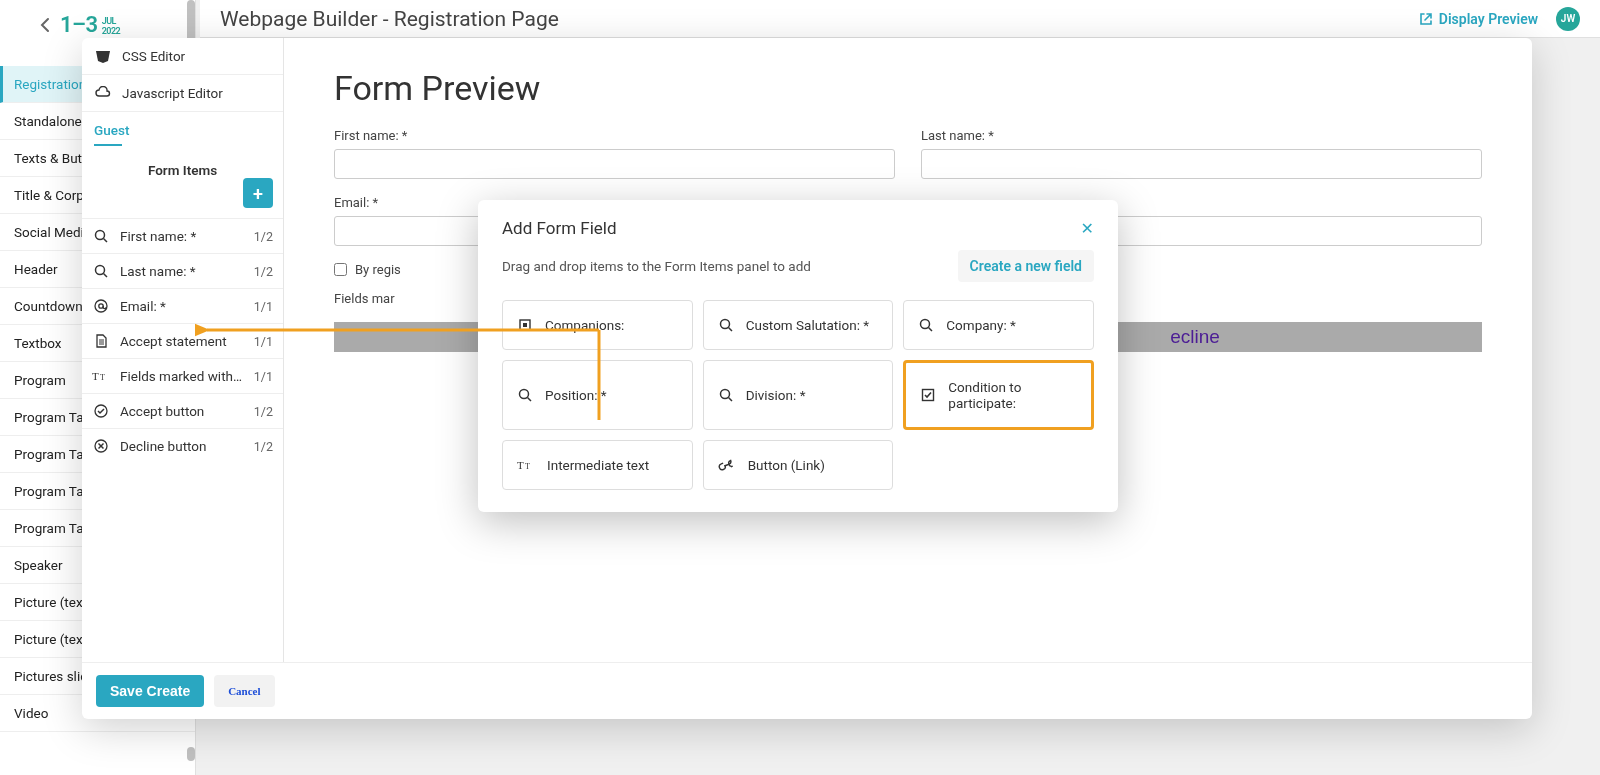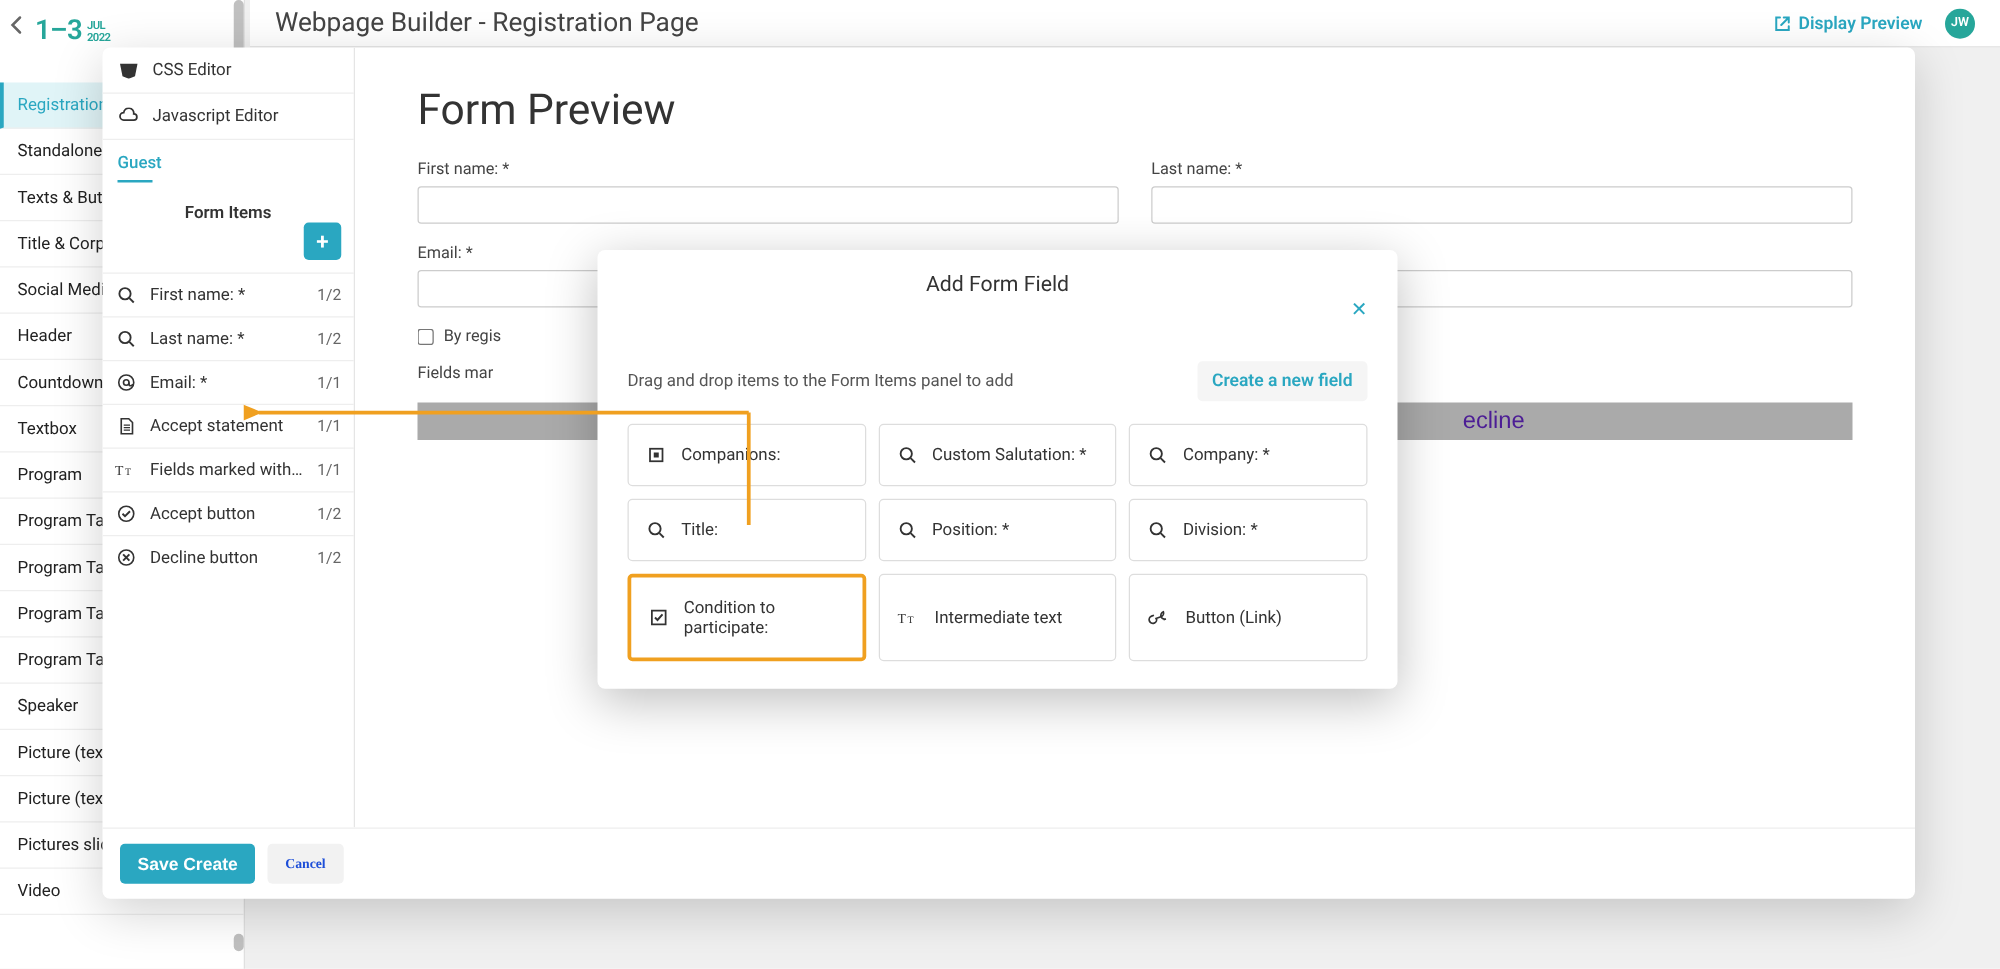--- a/index.html
+++ b/index.html
@@ -1,20 +1,20 @@
 <!DOCTYPE html>
 <html><head>
 <meta charset="utf-8">
 <style>
   * { box-sizing: border-box; margin: 0; padding: 0; }
   body { font-family: -apple-system, BlinkMacSystemFont, "Segoe UI", Roboto, sans-serif; background: #f0f0f0; width: 1600px; height: 775px; overflow: hidden; position: relative; color: #333; }
   
   
   .sidebar { position: absolute; left: 0; top: 0; width: 196px; height: 100%; background: #fff; border-right: 1px solid #e0e0e0; z-index: 1; }
-  .sidebar .date-head { padding: 12px 8px 4px 8px; display: flex; align-items: flex-start; }
+  .sidebar .date-head { padding: 12px 8px 4px 8px; display: flex; align-items: center; margin-left: 32px; }
   .sidebar .back-ch { color: #666; font-size: 18px; margin-right: 10px; }
   .sidebar .date-main { color: #26a69a; font-size: 22px; font-weight: 600; letter-spacing: -0.5px; display: flex; align-items: flex-start; }
   .sidebar .date-small { font-size: 9px; line-height: 10px; margin-left: 4px; color: #26a69a; margin-top: 4px; }
   .sidebar .date-sub { text-align: right; font-size: 13px; color: #555; padding: 0 10px 10px 0; }
   .sidebar-item { padding: 10px 14px; font-size: 13.5px; color: #222; border-bottom: 1px solid #eee; cursor: pointer; }
   .sidebar-item.active { background: #e0f4f7; color: #2aa7c1; border-left: 3px solid #2aa7c1; padding-left: 11px; }
   .sidebar .scroll-thumb { position: absolute; right: 0; width: 8px; background: #c0c0c0; border-radius: 4px; }
   
   
   .topbar { position: absolute; left: 200px; top: 0; right: 0; height: 38px; background: #fff; border-bottom: 1px solid #e0e0e0; display: flex; align-items: center; padding: 0 20px; }
@@ -48,21 +48,21 @@
   .fld { flex: 1; }
   .fld label { font-size: 13px; color: #444; display: block; margin-bottom: 6px; }
   .fld input { width: 100%; height: 30px; border: 1px solid #ccc; border-radius: 3px; padding: 0 8px; font-size: 13px; }
   .ck-line { font-size: 13px; color: #444; margin: 10px 0 14px 0; display: flex; align-items: center; gap: 8px; }
   .note-line { font-size: 13px; color: #444; margin-bottom: 16px; }
   .btn-bar { display: flex; gap: 0; }
   .bigbtn { flex: 1; height: 30px; background: #aaa; color: #4c1d95; border: none; font-size: 19px; cursor: pointer; }
   
   
   .aff { position: absolute; left: 478px; top: 200px; width: 640px; background: #fff; border-radius: 6px; box-shadow: 0 10px 40px rgba(0,0,0,.25); z-index: 50; padding: 18px 24px 22px 24px; }
-  .aff-head { display: flex; align-items: center; font-size: 17px; color: #333; margin-bottom: 32px; flex-direction: column; }
+  .aff-head { display: flex; align-items: center; font-size: 17px; color: #333; margin-bottom: 12px; }
   .aff-head .close { margin-left: auto; color: #2aa7c1; font-size: 16px; cursor: pointer; }
   .aff-sub { display: flex; align-items: center; margin-bottom: 18px; }
   .aff-sub .txt { font-size: 13.5px; color: #555; flex: 1; }
   .aff-sub .create { color: #2aa7c1; font-size: 14px; font-weight: 600; padding: 8px 12px; background: #f5f5f5; border-radius: 4px; cursor: pointer; }
   .aff-grid { display: grid; grid-template-columns: 1fr 1fr 1fr; gap: 10px; }
   .aff-card { border: 1px solid #ddd; border-radius: 4px; padding: 16px 14px; font-size: 13.5px; color: #333; display: flex; align-items: center; gap: 12px; cursor: grab; background: #fff; }
   .aff-card .ic { color: #333; }
   .aff-card.hi { border: 3px solid #f0a020; border-radius: 4px; }
   
   
@@ -305,29 +305,20 @@
         </span>
                  <span>Company: *</span>
       </div>
       <div class="aff-card">
         <span class="ic">
           <svg width="16" height="16" viewBox="0 0 16 16">
             <circle cx="7" cy="7" r="4.5" stroke="#333" stroke-width="1.5" fill="none"></circle>
             <line x1="10.5" y1="10.5" x2="14" y2="14" stroke="#333" stroke-width="1.5"></line>
           </svg>
         </span>
-                 <span>Title:</span>
-      </div>
-      <div class="aff-card">
-        <span class="ic">
-          <svg width="16" height="16" viewBox="0 0 16 16">
-            <circle cx="7" cy="7" r="4.5" stroke="#333" stroke-width="1.5" fill="none"></circle>
-            <line x1="10.5" y1="10.5" x2="14" y2="14" stroke="#333" stroke-width="1.5"></line>
-          </svg>
-        </span>
                  <span>Position: *</span>
       </div>
       <div class="aff-card">
         <span class="ic">
           <svg width="16" height="16" viewBox="0 0 16 16">
             <circle cx="7" cy="7" r="4.5" stroke="#333" stroke-width="1.5" fill="none"></circle>
             <line x1="10.5" y1="10.5" x2="14" y2="14" stroke="#333" stroke-width="1.5"></line>
           </svg>
         </span>
                  <span>Division: *</span>

